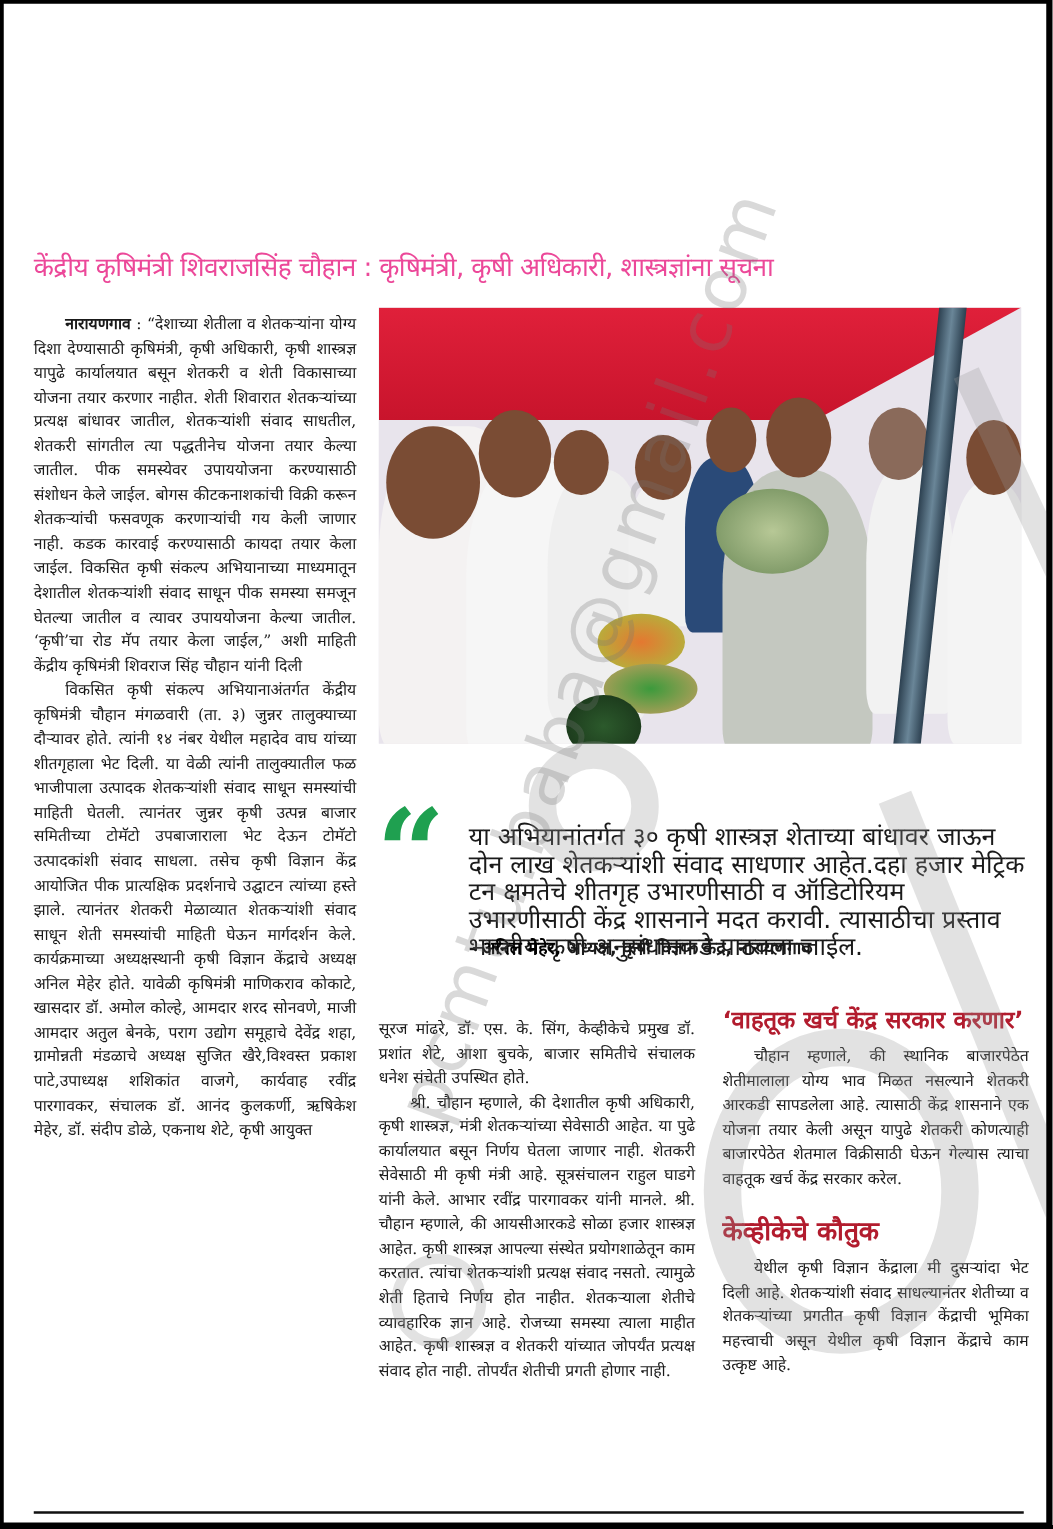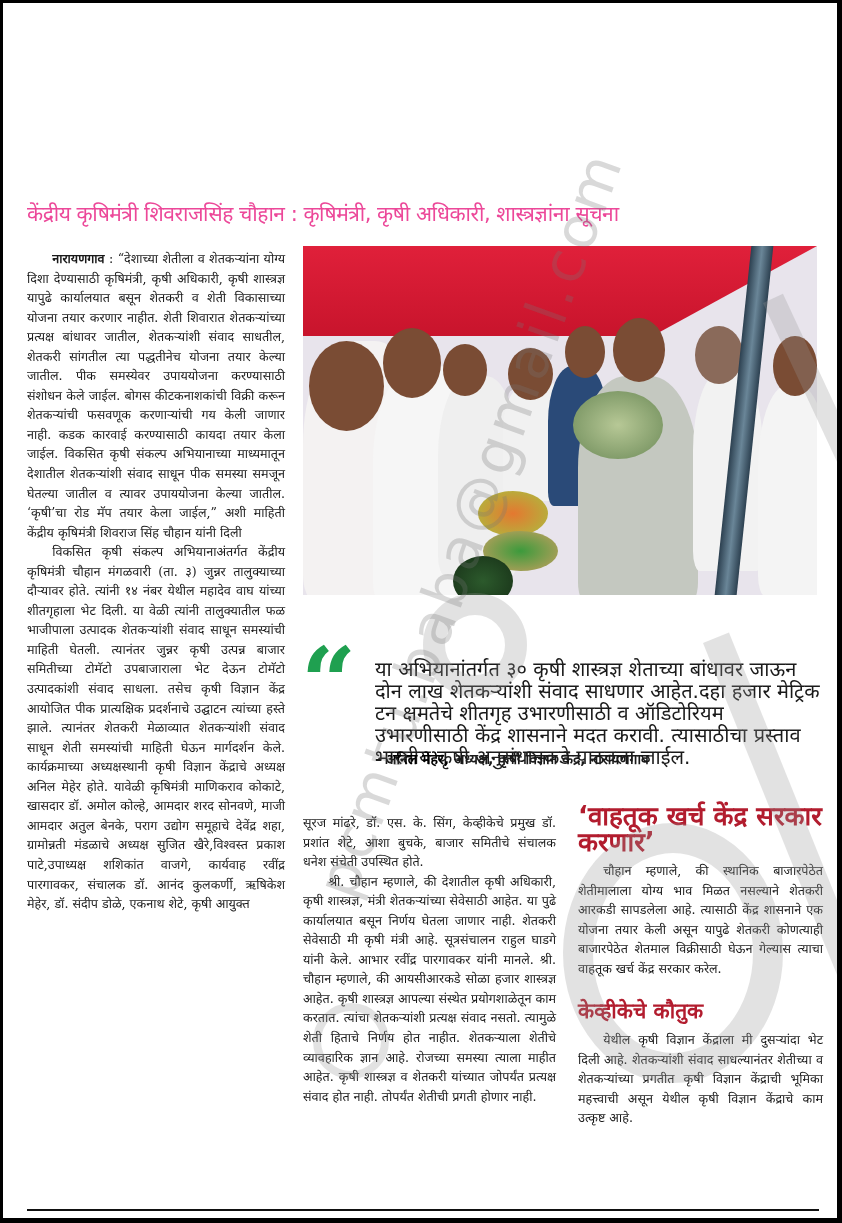--- a/index.html
+++ b/index.html
@@ -19,21 +19,21 @@
   .head { position:absolute; border-radius:50%; background:#7a4c34; }
   .melon { position:absolute; left:270px; top:145px; width:90px; height:68px; border-radius:50%; background:radial-gradient(#b7c896,#6c8a58); }
   .basket { position:absolute; border-radius:50%; }
   .caption { position:absolute; left:300px; top:597px; width:514px; font-size:13.5px; line-height:20px; font-weight:bold; color:#1a1a1a; }
   .quote-mark { position:absolute; left:298px; top:640px; font-family:"DejaVu Serif", serif; font-size:96px; line-height:80px; font-weight:bold; color:#1fa050; }
   .quote-text { position:absolute; left:372px; top:655px; width:445px; font-size:20px; line-height:22px; color:#1a1a1a; }
   .quote-attr { position:absolute; left:372px; top:745px; width:445px; font-size:14px; line-height:22px; font-weight:bold; color:#1a1a1a; }
   .quote-attr .name { color:#000000; }
   .col2 { left:300px; top:793px; width:253px;margin-top:17px; }
   .col3 { left:575px; top:800px; width:245px; }
-  .sec-head { font-family:"DejaVu Sans", sans-serif; font-weight:bold; color:#b21c2e; font-size:26px; line-height:26px; text-align:left; margin:0 0 6px 0; }
+  .sec-head { font-family:"DejaVu Sans", sans-serif; font-weight:bold; color:#b21c2e; font-size:19px; line-height:26px; text-align:left; margin:0 0 6px 0; }
   .sec-head2 { margin-top:20px; font-size:21px; }
   .rule { position:absolute; left:24px; top:1206px; width:792px; height:2px; background:#111; }
   .watermark { position:absolute; pointer-events:none; }
   .wm-text { position:absolute; left:300px; top:880px; font-family:"DejaVu Sans", sans-serif; font-size:58px; color:rgba(120,120,120,0.28); transform:rotate(-70deg); transform-origin:left top; white-space:nowrap; letter-spacing:4px; }
   .wm-circle { position:absolute; border:22px solid rgba(150,150,150,0.28); border-radius:50%; }
   .wm-slash { position:absolute; background:rgba(150,150,150,0.28); }
 </style>
 </head>
 <body>
 

